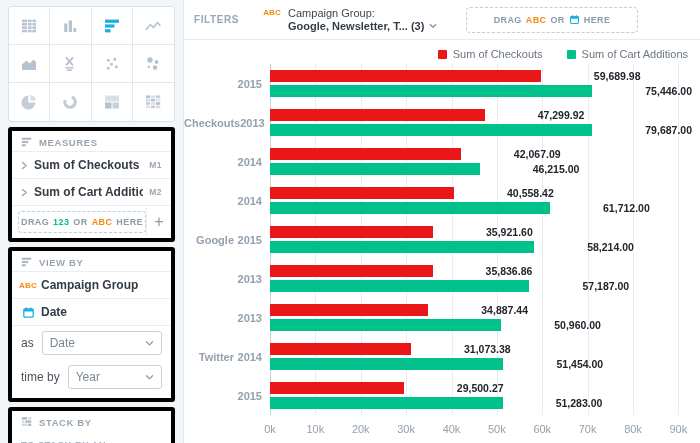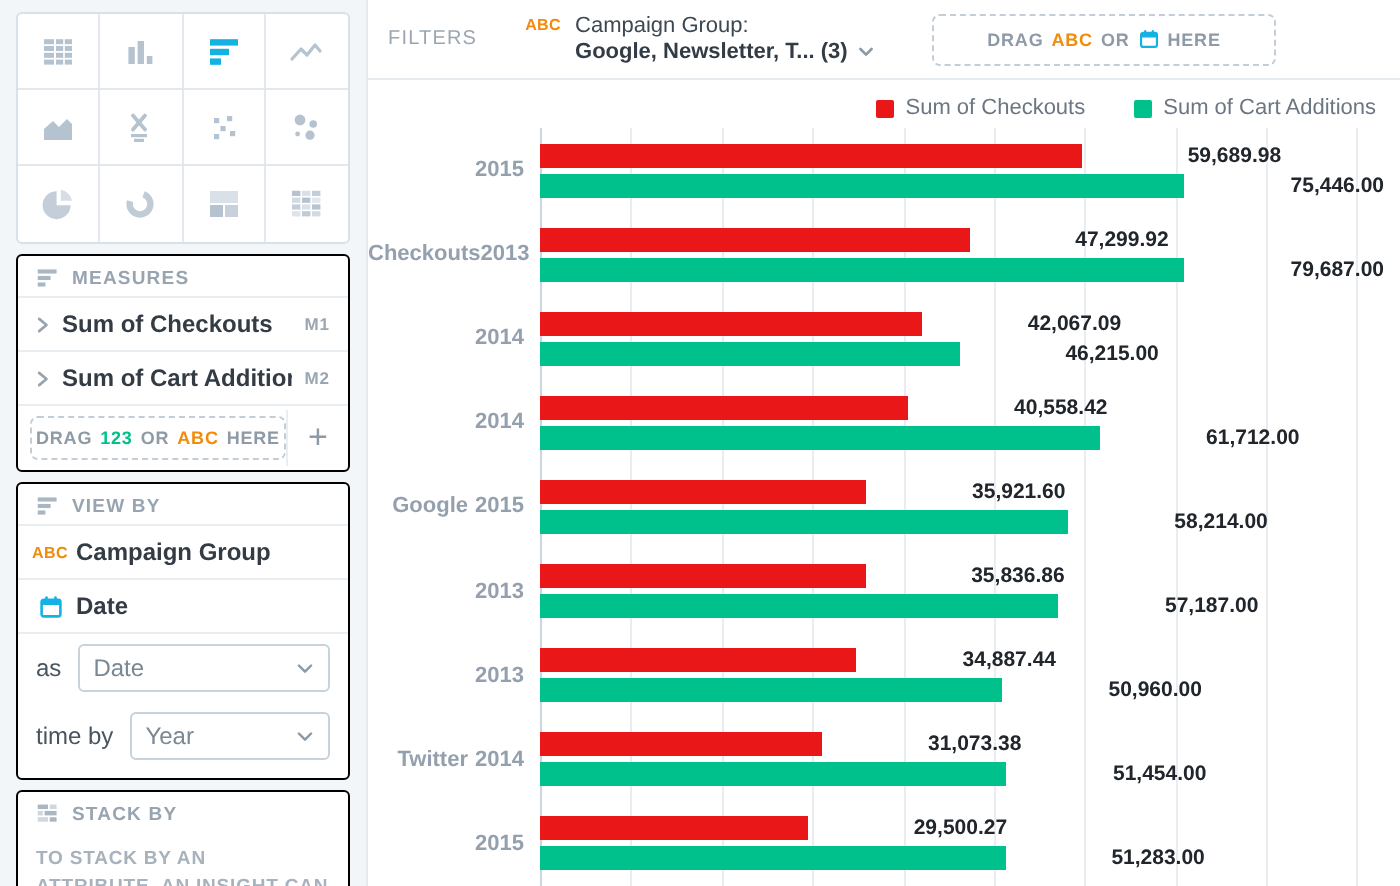--- a/index.html
+++ b/index.html
@@ -12,21 +12,21 @@
     border-right:1px solid #e4eaf0; padding:6px 8px; overflow:hidden; }
   .vis-grid { display:grid; grid-template-columns:repeat(4,1fr); background:#fff;
     border:1px solid #d8e0e8; border-radius:3px; overflow:hidden; }
   .vis-cell { height:38px; display:flex; align-items:center; justify-content:center;
     border-right:1px solid #e2e8ee; border-bottom:1px solid #e2e8ee; color:#b5c2cf; cursor:pointer; }
   .vis-cell:nth-child(4n) { border-right:none; }
   .vis-cell:nth-child(n+9) { border-bottom:none; }
   .vis-cell.selected { color:#14b2e2; }
   .vis-cell svg { width:20px; height:20px; }
 
-  .panel { background:#fff; border:1px solid #000000; border-radius:3px; margin-top:5px; overflow:hidden; }
+  .panel { background:#fff; border:4px solid #000000; border-radius:3px; margin-top:5px; overflow:hidden; }
   .panel-head { display:flex; align-items:center; gap:6px; padding:5px 9px 3px;
     font-size:9.5px; font-weight:bold; letter-spacing:.6px; color:#98a5b1; }
   .panel-head svg { width:12px; height:12px; color:#aab7c3; }
   .bucket-item { display:flex; align-items:center; gap:6px; padding:6px 9px;
     border-top:1px solid #e9eef3; font-weight:bold; font-size:12px; color:#333c45; cursor:pointer; }
   .bucket-item .grow { flex:1; white-space:nowrap; overflow:hidden; }
   .m-tag { font-size:8.5px; color:#9aa6b2; letter-spacing:.5px; }
   .chev-r { color:#97a3ae; display:flex; }
   .chev-r svg { width:7px; height:9px; }
   .drop-row { display:flex; border-top:1px solid #e9eef3; align-items:stretch; }
@@ -47,21 +47,21 @@
     display:flex; align-items:center; justify-content:space-between; padding:0 7px;
     color:#7a8894; font-size:12px; cursor:pointer; }
   .select svg { width:9px; height:7px; color:#8b98a5; }
   .hint { padding:7px 9px 2px; font-size:9.5px; font-weight:bold; letter-spacing:.4px;
     color:#a7b2bd; line-height:1.5; }
 
   
   .main { flex:1; display:flex; flex-direction:column; background:#fff; min-width:0; }
   .filter-bar { height:40px; min-height:40px; display:flex; align-items:center;
     border-bottom:1px solid #e7ecf1; padding:0 12px 0 10px; gap:24px; }
-  .fb-label { font-size:10px; font-weight:normal; letter-spacing:.6px; color:#9aa7b2; }
+  .fb-label { font-size:10px; font-weight:bold; letter-spacing:.6px; color:#9aa7b2; }
   .fb-item { display:flex; gap:7px; cursor:pointer; }
   .fb-item .fb-ic { margin-top:1px; }
   .fb-ic svg { width:14px; height:14px; color:#14b2e2; }
   .fb-lines { display:flex; flex-direction:column; line-height:13px; }
   .fb-title { font-size:11px; color:#3d4852; }
   .fb-value { font-size:11px; color:#333c45; display:flex; align-items:center; gap:5px; }
   .fb-value.bold { font-weight:bold; }
   .fb-value svg { width:8px; height:6px; color:#8b98a5; }
   .fb-drop { margin-left:auto; margin-right:50px; width:172px; height:26px;
     border:1px dashed #c2cdd8; border-radius:4px; display:flex; align-items:center;
@@ -511,14 +511,26 @@
       <span class="bar-label">29,500.27</span>
               </div>
               <div class="bar-line">
                 <div class="bar" style="width:55.14%;background:#00c18b"></div>
       <span class="bar-label">51,283.00</span>
               </div>
             </div>
           </div>
       </div>
     </div>
+    <div class="xaxis">
+        <span class="xtick" style="left: 0%;">0k</span>
+        <span class="xtick" style="left: 10.7527%;">10k</span>
+        <span class="xtick" style="left: 21.5054%;">20k</span>
+        <span class="xtick" style="left: 32.2581%;">30k</span>
+        <span class="xtick" style="left: 43.0108%;">40k</span>
+        <span class="xtick" style="left: 53.7634%;">50k</span>
+        <span class="xtick" style="left: 64.5161%;">60k</span>
+        <span class="xtick" style="left: 75.2688%;">70k</span>
+        <span class="xtick" style="left: 86.0215%;">80k</span>
+        <span class="xtick" style="left: 96.7742%;">90k</span>
+      </div>
   </main>
 </div>
 
 </body></html>

